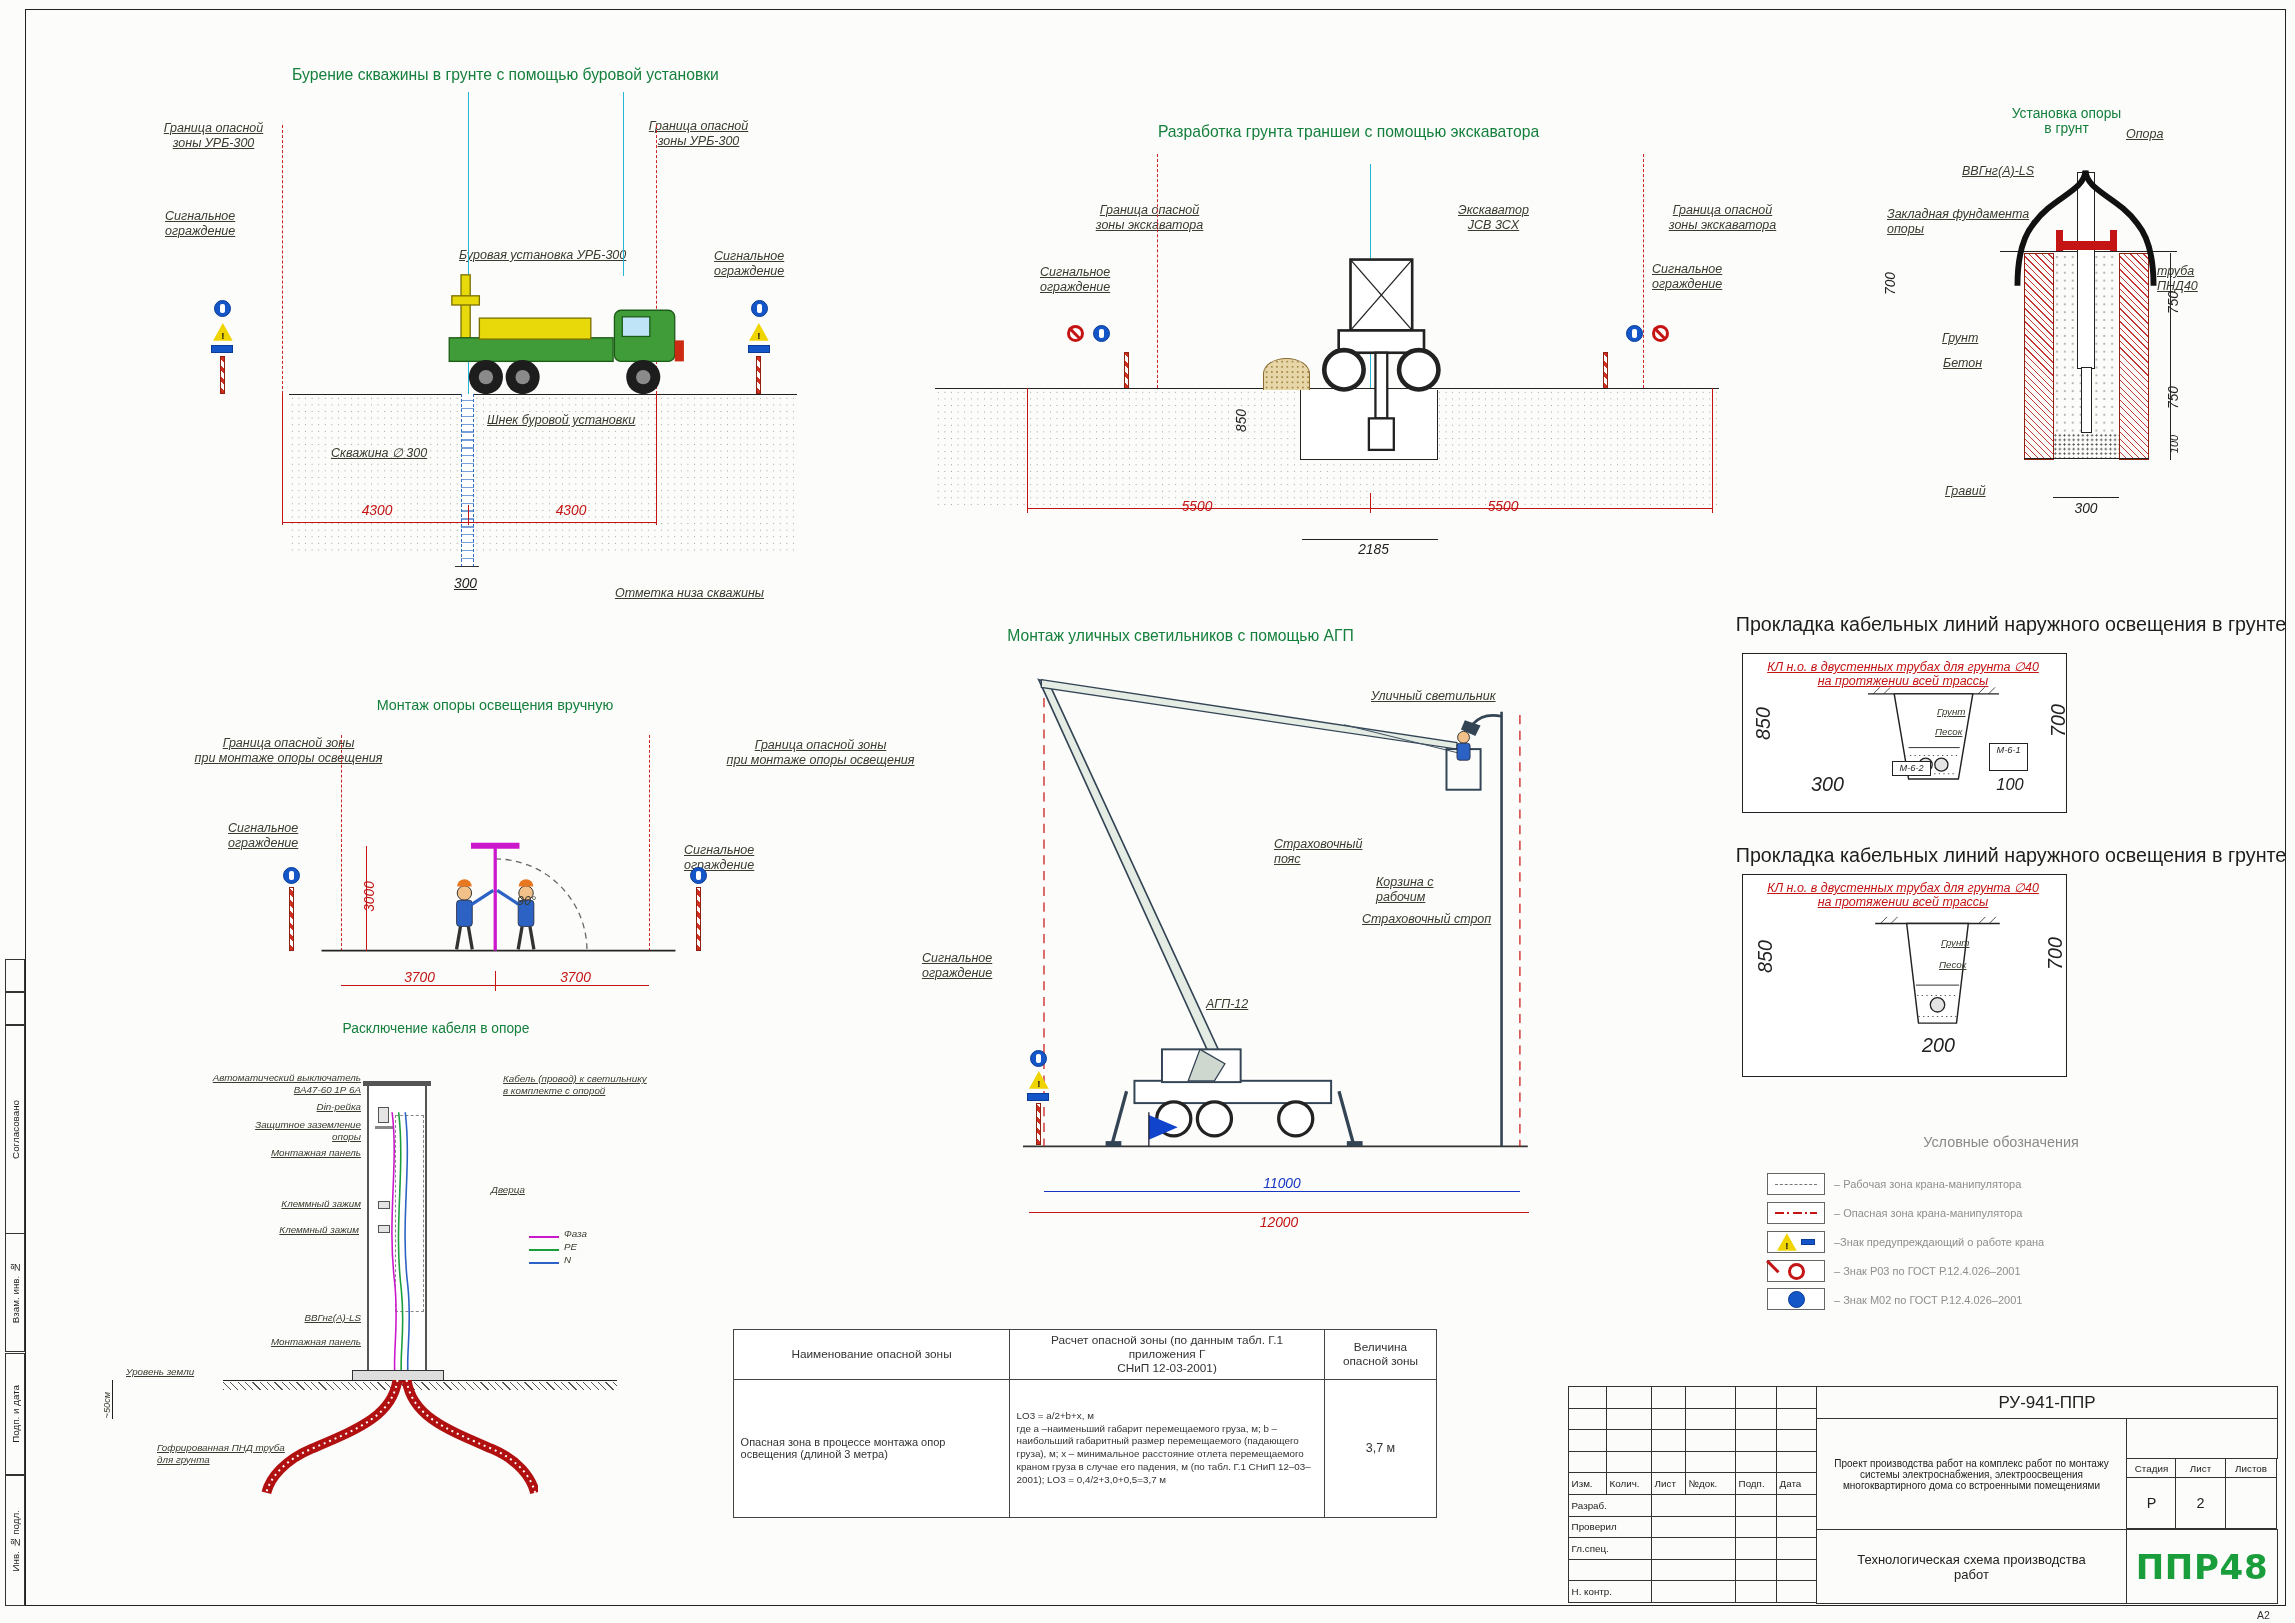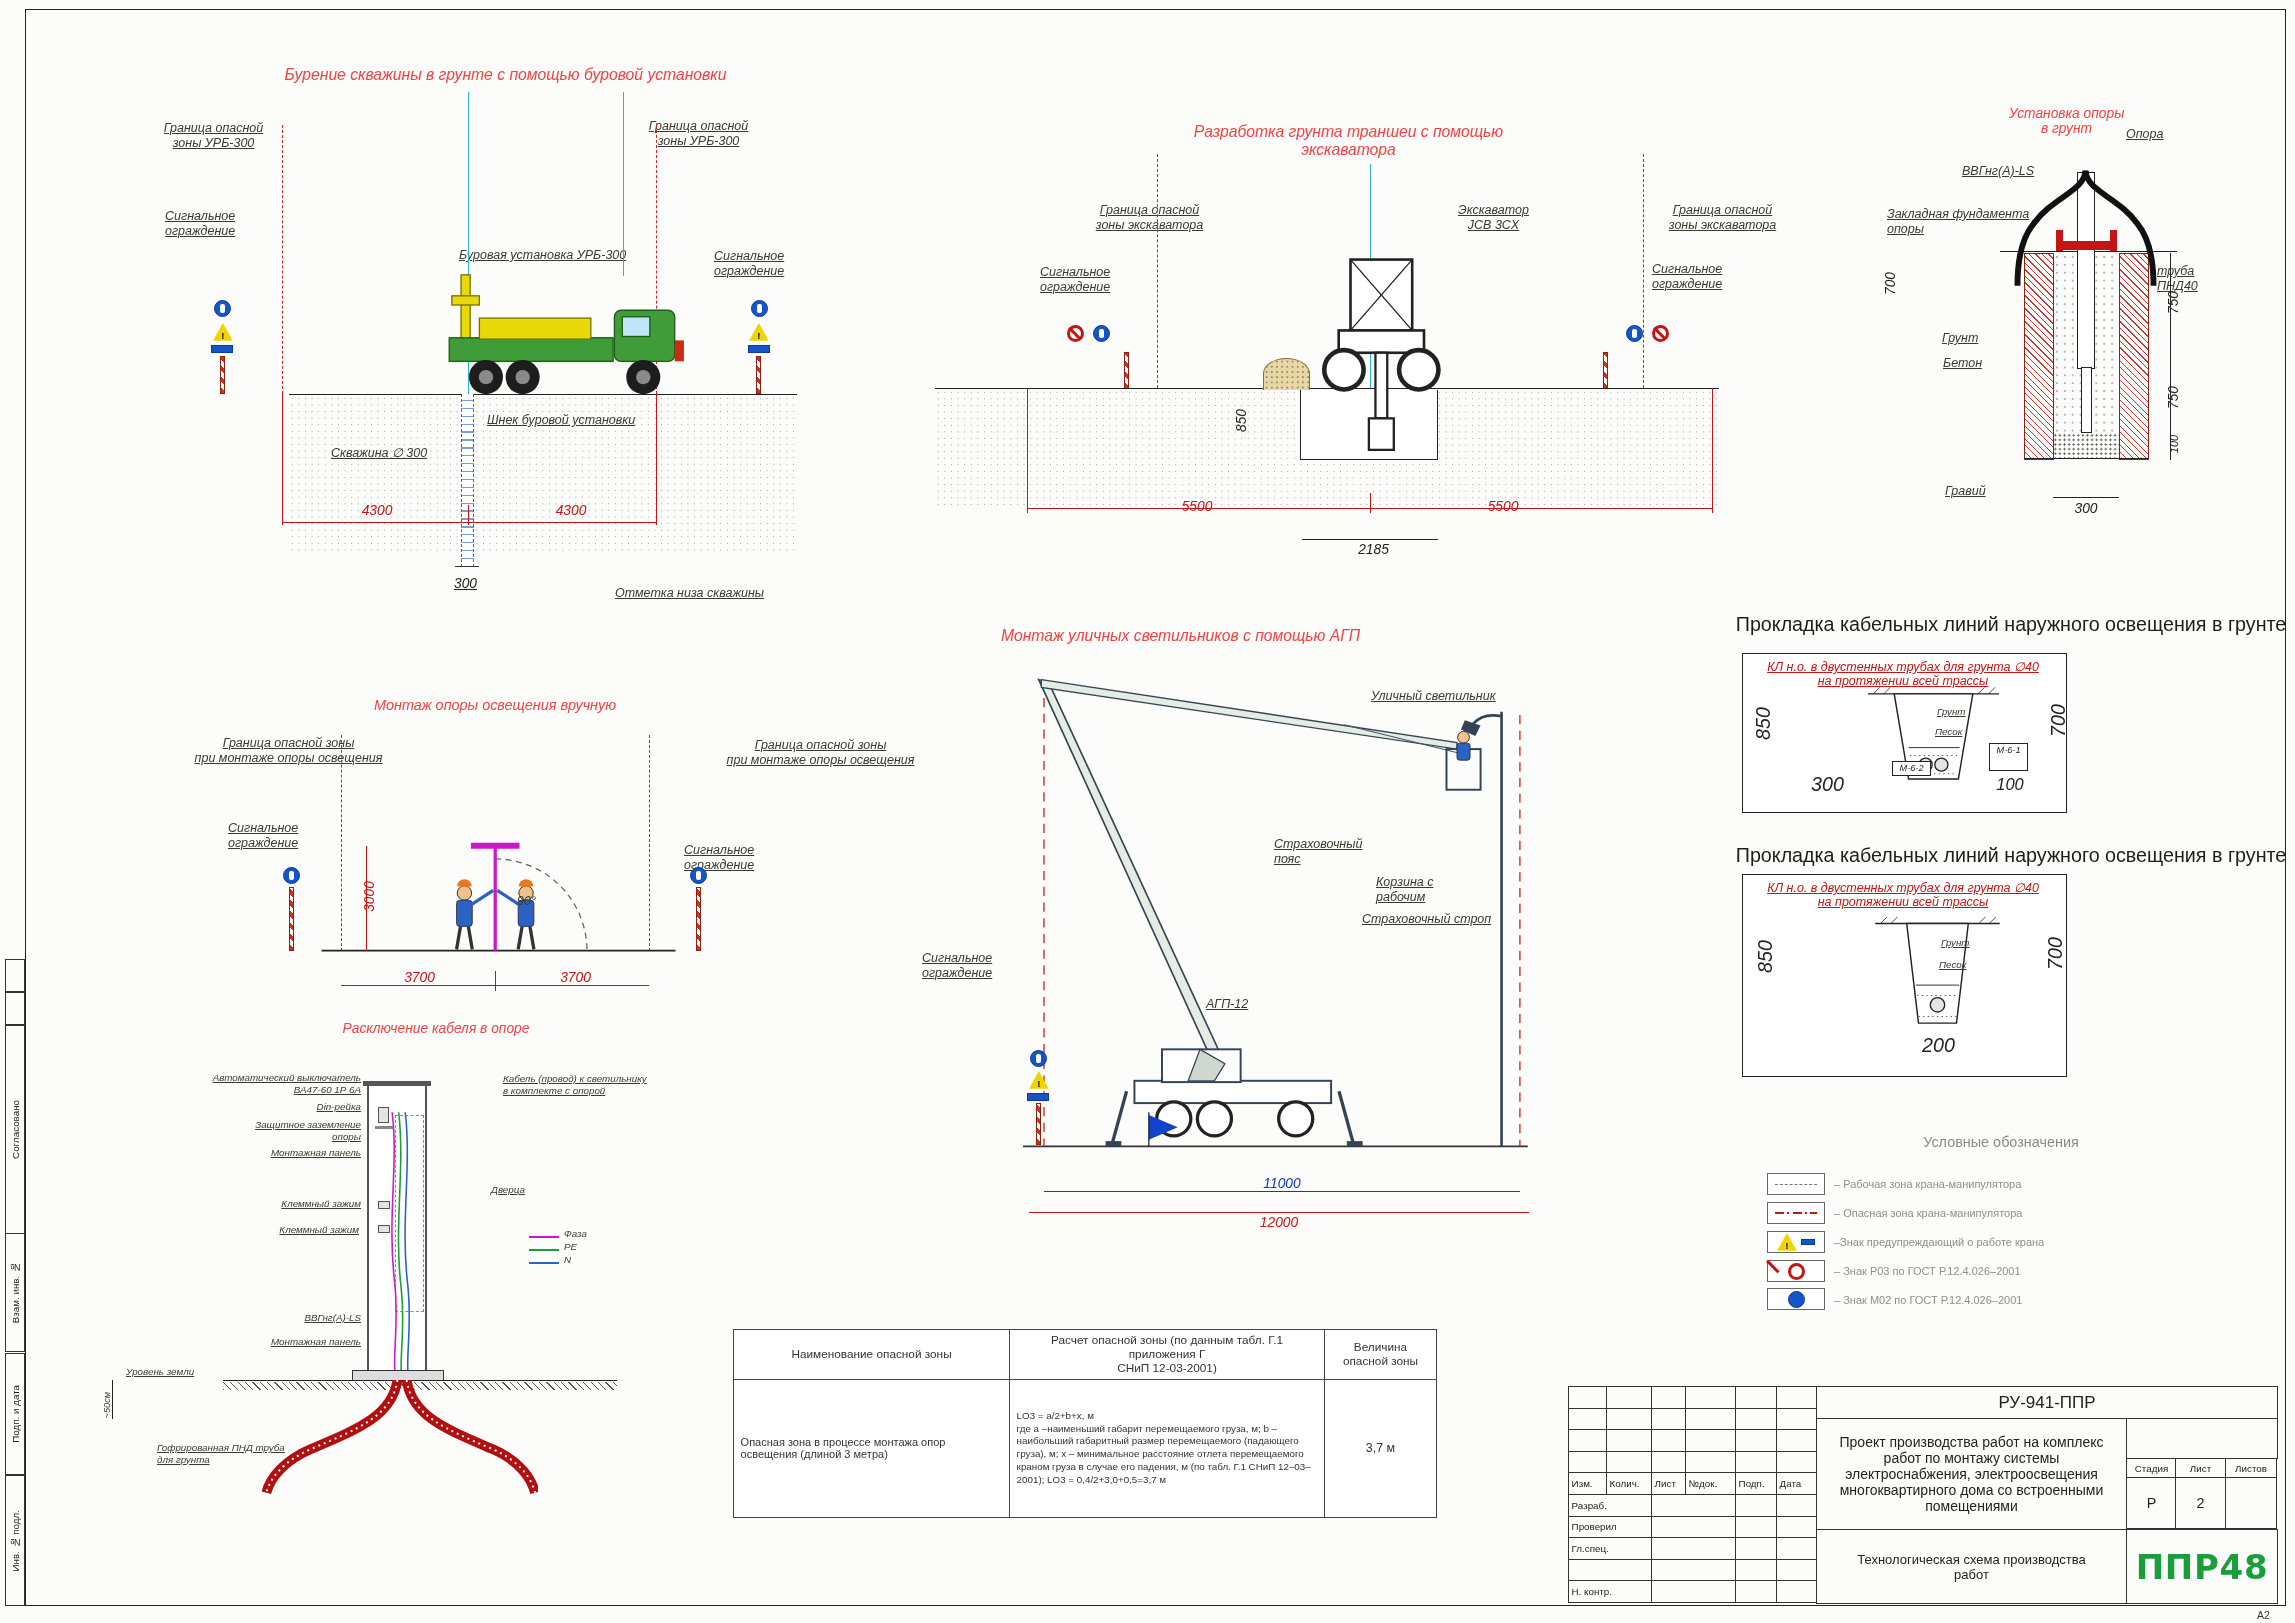--- a/index.html
+++ b/index.html
@@ -4,21 +4,21 @@
 <style>
   * { margin:0; padding:0; box-sizing:border-box; }
   html,body { background:#d8d8d8; font-family:"Liberation Sans", sans-serif; }
   .sheet { position:relative; width:2295px; height:1624px; background:#fcfcfa; overflow:hidden; }
   .frame { position:absolute; left:25px; top:9.2px; width:2261px; height:1597px; border:1.6px solid #222; }
   .abs { position:absolute; }
   .lbl { position:absolute; font-style:italic; font-size:12.5px; color:#3a3a2e; line-height:1.18; white-space:pre-line; }
   .u { text-decoration:underline; }
   .ctr { text-align:center; }
   .rt { text-align:right; }
-  .sec-title { position:absolute; font-style:italic; font-size:15.7px; color:#ef4444; text-align:center; white-space:pre-line; }
+  .sec-title { position:absolute; font-size:15.7px; color:#15803d; text-align:center; white-space:pre-line; }
   .big-title { position:absolute; font-size:19.7px; color:#1d1d1d; text-align:center; }
   .dim { position:absolute; font-style:italic; font-size:13.8px; color:#c41414; text-align:center; }
   .dim.blk { color:#222; }
   .dim.blu { color:#1535c4; }
   .dim.big { font-size:19.7px; }
   .rot { transform:rotate(-90deg); transform-origin:center; }
   .dashred { position:absolute; width:0; border-left:1.3px dashed #cc2222; }
   .cyanline { position:absolute; width:0; border-left:1px solid #27b4d8; }
   .dimline { position:absolute; border-top:1px solid #c41414; height:0; }
   .dimline.blk { border-color:#222; }
@@ -570,21 +570,21 @@
       <tr>
             <td colspan="2">Н. контр.</td>
             <td colspan="2"></td>
             <td></td>
             <td></td>
           </tr>
     </tbody>
       </table>
 
     <div class="tb-cell" style="left:1816px;top:1386px;width:462px;height:34px;font-size:17px">РУ-941-ППР</div>
-    <div class="tb-cell" style="left:1816px;top:1418px;width:311px;height:112px;font-size:14px;padding:3.9px 9.2px">Проект производства работ на комплекс работ по монтажу системы электроснабжения, электроосвещения многоквартирного дома со встроенными помещениями</div>
+    <div class="tb-cell" style="left:1816px;top:1418px;width:311px;height:112px;font-size:10px;padding:3.9px 9.2px">Проект производства работ на комплекс работ по монтажу системы электроснабжения, электроосвещения многоквартирного дома со встроенными помещениями</div>
     <div class="tb-cell" style="left:2126px;top:1418px;width:152px;height:41px"></div>
     <div class="tb-cell" style="left:2126px;top:1458px;width:51px;height:21px;font-size:9.8px">Стадия</div>
     <div class="tb-cell" style="left:2175px;top:1458px;width:51px;height:21px;font-size:9.8px">Лист</div>
     <div class="tb-cell" style="left:2225px;top:1458px;width:52px;height:21px;font-size:9.8px">Листов</div>
     <div class="tb-cell" style="left:2126px;top:1477px;width:51px;height:52px;font-size:14.4px">Р</div>
     <div class="tb-cell" style="left:2175px;top:1477px;width:51px;height:52px;font-size:14.4px">2</div>
     <div class="tb-cell" style="left:2225px;top:1477px;width:52px;height:52px"></div>
     <div class="tb-cell" style="left:1816px;top:1529px;width:311px;height:75px;font-size:13px;white-space:pre-line">Технологическая схема производства
 работ</div>
     <div class="tb-cell" style="left:2126px;top:1529px;width:152px;height:75px">

